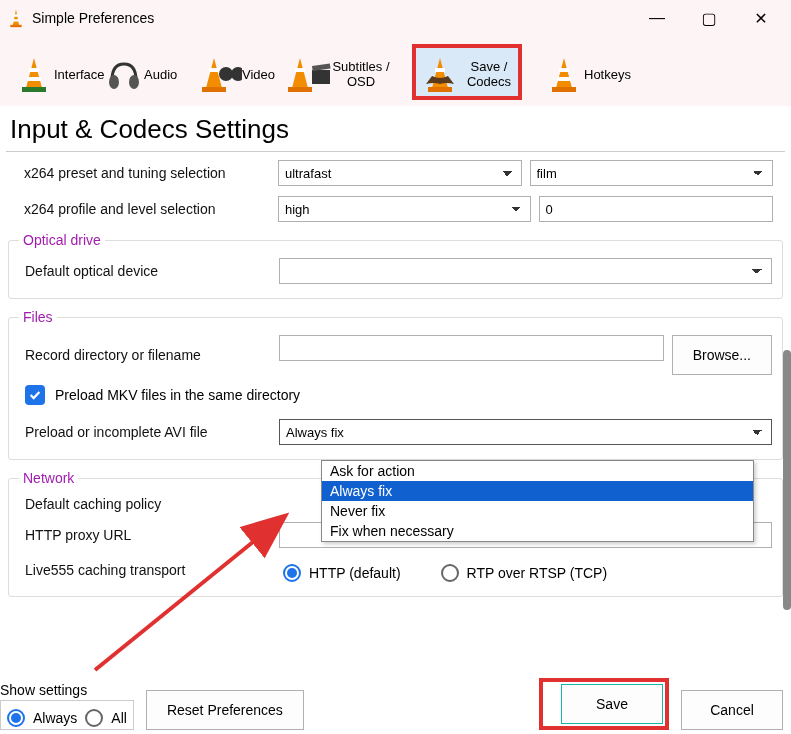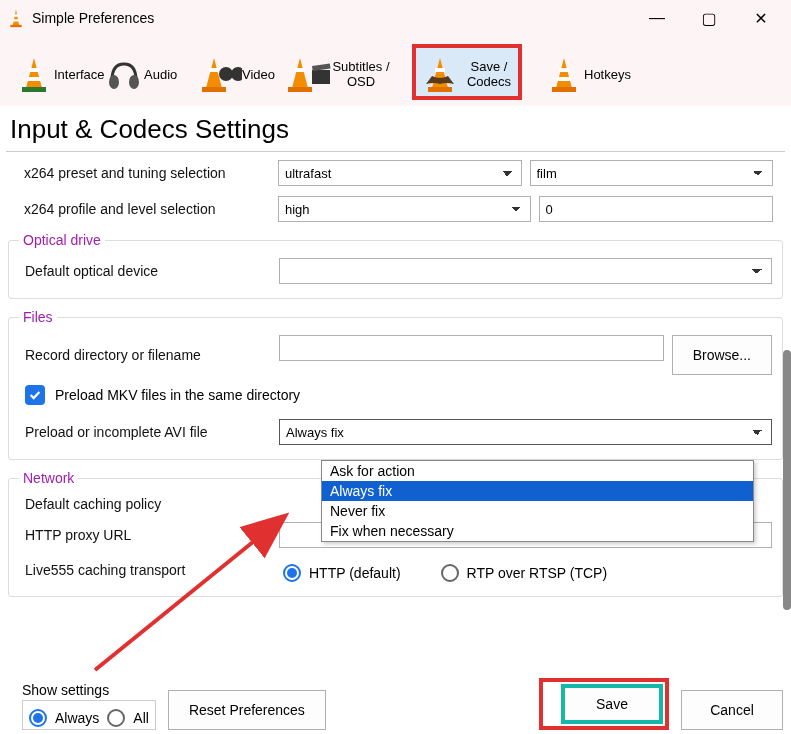--- a/index.html
+++ b/index.html
@@ -52,21 +52,21 @@
 .radio-row { display: flex; align-items: center; gap: 40px; }
 .radio-item { display: flex; align-items: center; gap: 8px; font-size: 14px; margin-top: 6px; }
 .radio-circle { width: 18px; height: 18px; border: 2px solid #666; border-radius: 50%; display: flex; align-items: center; justify-content: center; }
 .radio-circle.checked { border-color: #1e73e8; }
 .radio-circle.checked::after { content: ''; width: 10px; height: 10px; background: #1e73e8; border-radius: 50%; }
 
 
 .vscroll { position: absolute; right: 0; top: 190px; width: 8px; height: 300px; background: #888; border-radius: 4px; }
 
 
-.bottom { position: absolute; bottom: 4px; left: 22px; right: 8px; display: flex; align-items: flex-end; gap: 12px; }
+.bottom { position: absolute; bottom: 4px; left: 0; right: 8px; display: flex; align-items: flex-end; gap: 12px; }
 .show-settings { }
 .show-settings-title { font-size: 14px; margin-bottom: 2px; }
 .show-settings-opts { display: flex; border: 1px solid #ccc; padding: 2px 6px; gap: 8px; align-items: center; }
 .bottom .spacer { flex: 1; }
 .btn-save-wrap { border: 4px solid #e03030; padding: 2px; }
 .btn-save, .btn-cancel { width: 102px; }
 
 
 .arrow { position: absolute; left: 90px; top: 500px; pointer-events: none; z-index: 20; }
 </style>
@@ -274,16 +274,16 @@
       </div>
       <div class="radio-item">
         <span class="radio-circle"></span>
         <span>All</span>
       </div>
     </div>
   </div>
   <button class="btn">Reset Preferences</button>
   <div class="spacer"></div>
   <div class="btn-save-wrap">
-    <button class="btn btn-save" style="border:4px solid #14b8a6;margin-left:16px;">Save</button>
+    <button class="btn btn-save" style="border:1px solid #14b8a6;margin-left:16px;">Save</button>
   </div>
   <button class="btn btn-cancel">Cancel</button>
 </div>
 
 </body></html>

